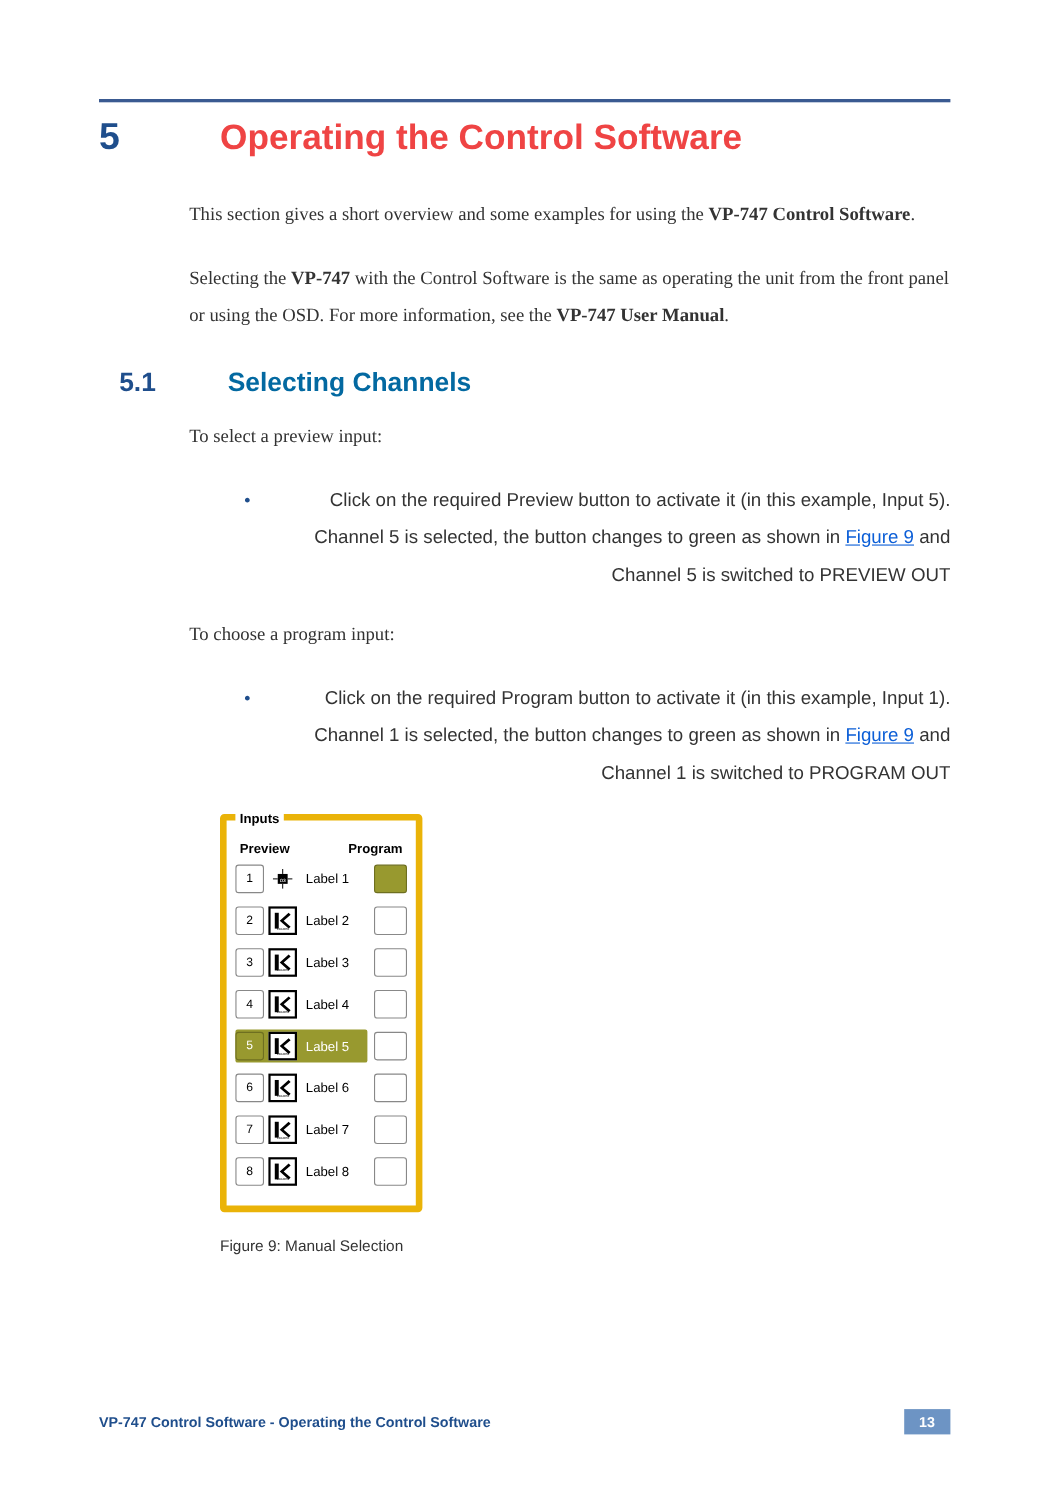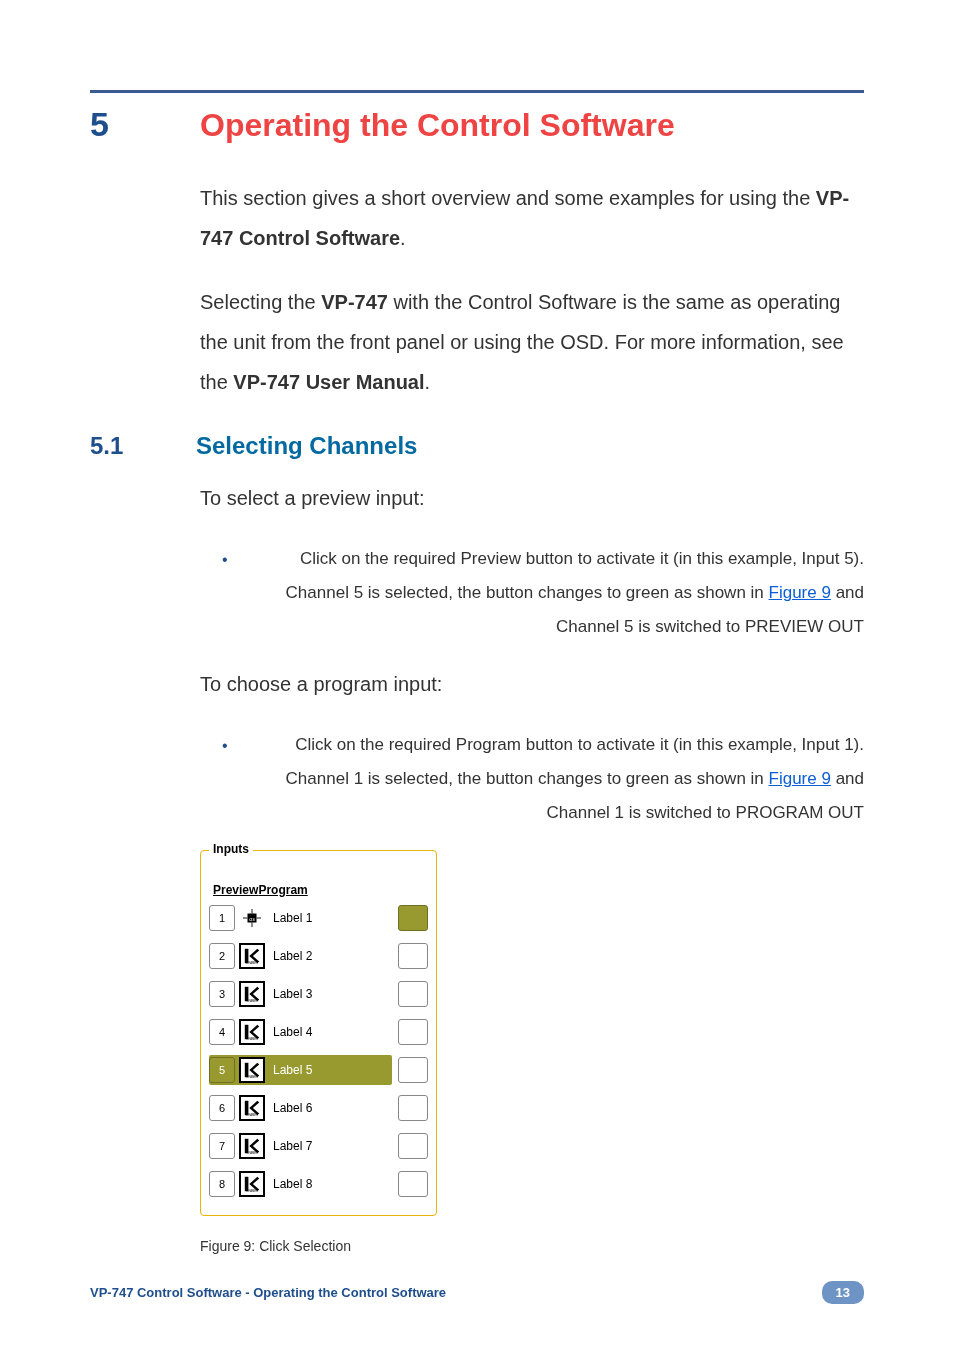--- a/index.html
+++ b/index.html
@@ -29,30 +29,32 @@
     font-size: 34px;
     font-weight: bold;
     width: 70px;
   }
   .h1-title {
     color: #ef4444;
     font-size: 32px;
     font-weight: bold;
   }
   .body-block {
-    margin-left: 110px;
-    font-size: 20px;
+    margin-left: 82px;
+    font-size: 17px;
     line-height: 2.0;
     margin-bottom: 24px;
+    font-family: Liberation Serif, serif;
   }
   .h2-row {
     display: flex;
     align-items: baseline;
-    gap: 36px;
+    gap: 47px;
     margin: 30px 0 18px 0;
+    text-align: center;
   }
   .h2-num {
     color: #1f4e8c;
     font-size: 24px;
     font-weight: bold;
     width: 70px;
   }
   .h2-title {
     color: #0369a1;
     font-size: 24px;
@@ -78,45 +80,44 @@
   .link {
     color: #0b5ed7;
     text-decoration: underline;
     cursor: pointer;
   }
   .bold { font-weight: bold; }
 
   
   .inputs-panel {
     margin-left: 110px;
-    width: 237px;
-    border: 1px solid #eab308;
+    width: 184px;
+    border: 6px solid #eab308;
     border-radius: 4px;
     position: relative;
-    padding: 32px 8px 8px 8px;
+    padding: 18px 8px 8px 8px;
     box-sizing: border-box;
     font-family: Tahoma, Arial, sans-serif;
     font-size: 12px;
     color: #000;
   }
   .inputs-legend {
     position: absolute;
     top: -9px;
     left: 8px;
     background: #fff;
     padding: 0 4px;
     font-weight: bold;
   }
   .headers {
     display: flex;
-    justify-content: flex-start;
+    justify-content: space-between;
     font-weight: bold;
     margin-bottom: 6px;
     padding: 0 4px;
-    text-decoration: underline;
   }
   .row {
     display: flex;
     align-items: center;
     margin-bottom: 8px;
   }
   .pv-btn {
     width: 26px;
     height: 26px;
     border: 1px solid #888;
@@ -195,21 +196,20 @@
   .footer-left {
     color: #1f4e8c;
     font-weight: bold;
   }
   .footer-right {
     background: #6d94c4;
     color: #fff;
     padding: 4px 14px;
     font-weight: bold;
     font-size: 13px;
-    border-radius: 10px;
   }
 </style>
 </head>
 <body>
 
 <div class="page">
 
   <div class="h1-row">
     <div class="h1-num">5</div>
     <div class="h1-title">Operating the Control Software</div>
@@ -358,20 +358,20 @@
                 <text x="4" y="19" font-size="3" fill="#000">KRAMER</text>
               </svg>
             </div>
             <div class="label">Label 8</div>
           </div>
           <div class="pg-btn"></div>
         </div>
       </div>
   </div>
 
-  <div class="caption">Figure 9: Click Selection</div>
+  <div class="caption">Figure 9: Manual Selection</div>
 
   <div class="footer">
     <div class="footer-left">VP-747 Control Software - Operating the Control Software</div>
     <div class="footer-right">13</div>
   </div>
 
 </div>
 
 </body></html>

